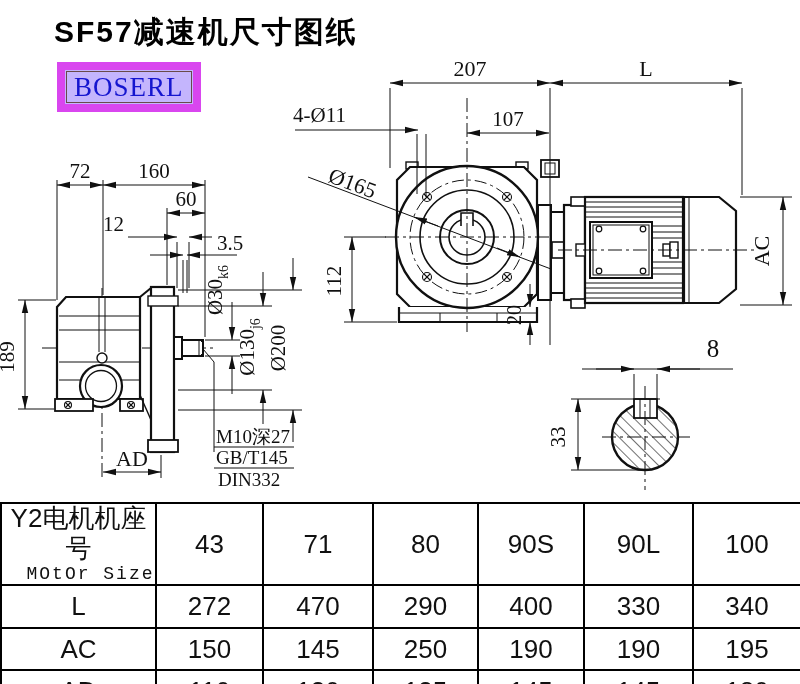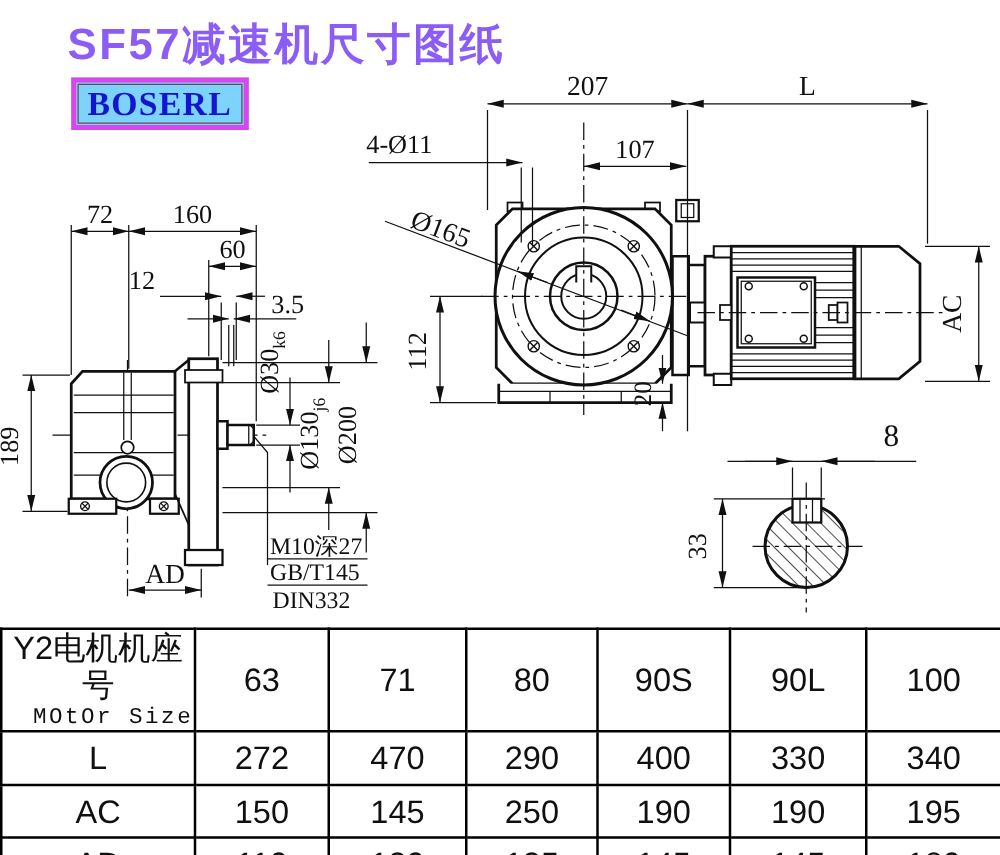--- a/index.html
+++ b/index.html
@@ -1,20 +1,20 @@
 <!DOCTYPE html>
 <html><head>
 <meta charset="utf-8">
 <style>
   html,body{margin:0;padding:0;background:#fff;}
   .page{position:relative;width:800px;height:684px;background:#fff;overflow:hidden;
         font-family:"Liberation Sans",sans-serif;color:#101010;}
-  .title{position:absolute;left:54px;top:12px;font-size:35px;font-weight:bold;
-         letter-spacing:2px;font-family:"Liberation Sans",sans-serif;color:#8b5cf6;}
-  .logo{position:absolute;left:57px;top:62px;border:4px solid #d946ef;background:#7dd3fc;font-weight:bold;}
+  .title{position:absolute;left:54px;top:12px;font-size:30px;font-weight:bold;
+         letter-spacing:2px;font-family:"Liberation Sans",sans-serif;color:#000000;}
+  .logo{position:absolute;left:57px;top:62px;border:8px solid #d946ef;background:#c4b5fd;}
   .logo-inner{border:1px solid #6a4a4a;margin:1px;padding:0 7px;
               font-family:"Liberation Serif",serif;font-size:27px;line-height:30px;
               color:#1515cf;letter-spacing:1px;}
   svg text{font-family:"Liberation Serif",serif;fill:#101010;}
   table.spec{position:absolute;left:0;top:502px;width:800px;height:182px;
              border-collapse:collapse;table-layout:fixed;}
   table.spec td{border:2px solid #000;text-align:center;vertical-align:middle;
                 font-size:26px;padding:0;}
   td.hd{font-size:20px;text-align:left;padding-left:4px;line-height:1.15;}
   .hd .l2{font-family:"Liberation Mono",monospace;font-size:18px;letter-spacing:2px;padding-left:24px;}
@@ -285,21 +285,21 @@
         <col style="width:106px">
         <col style="width:109px">
         <col style="width:108px">
     </colgroup>
     <tbody>
         <tr style="height:55px">
       <td class="hd">
         <div>Y2电机机座号</div>
         <div class="l2">MOtOr Size</div>
       </td>
-      <td>63</td>
+      <td>43</td>
       <td>71</td>
       <td>80</td>
       <td>90S</td>
       <td>90L</td>
       <td>100</td>
     </tr>
     <tr style="height:43px">
       <td>L</td>
       <td>272</td>
       <td>470</td>

